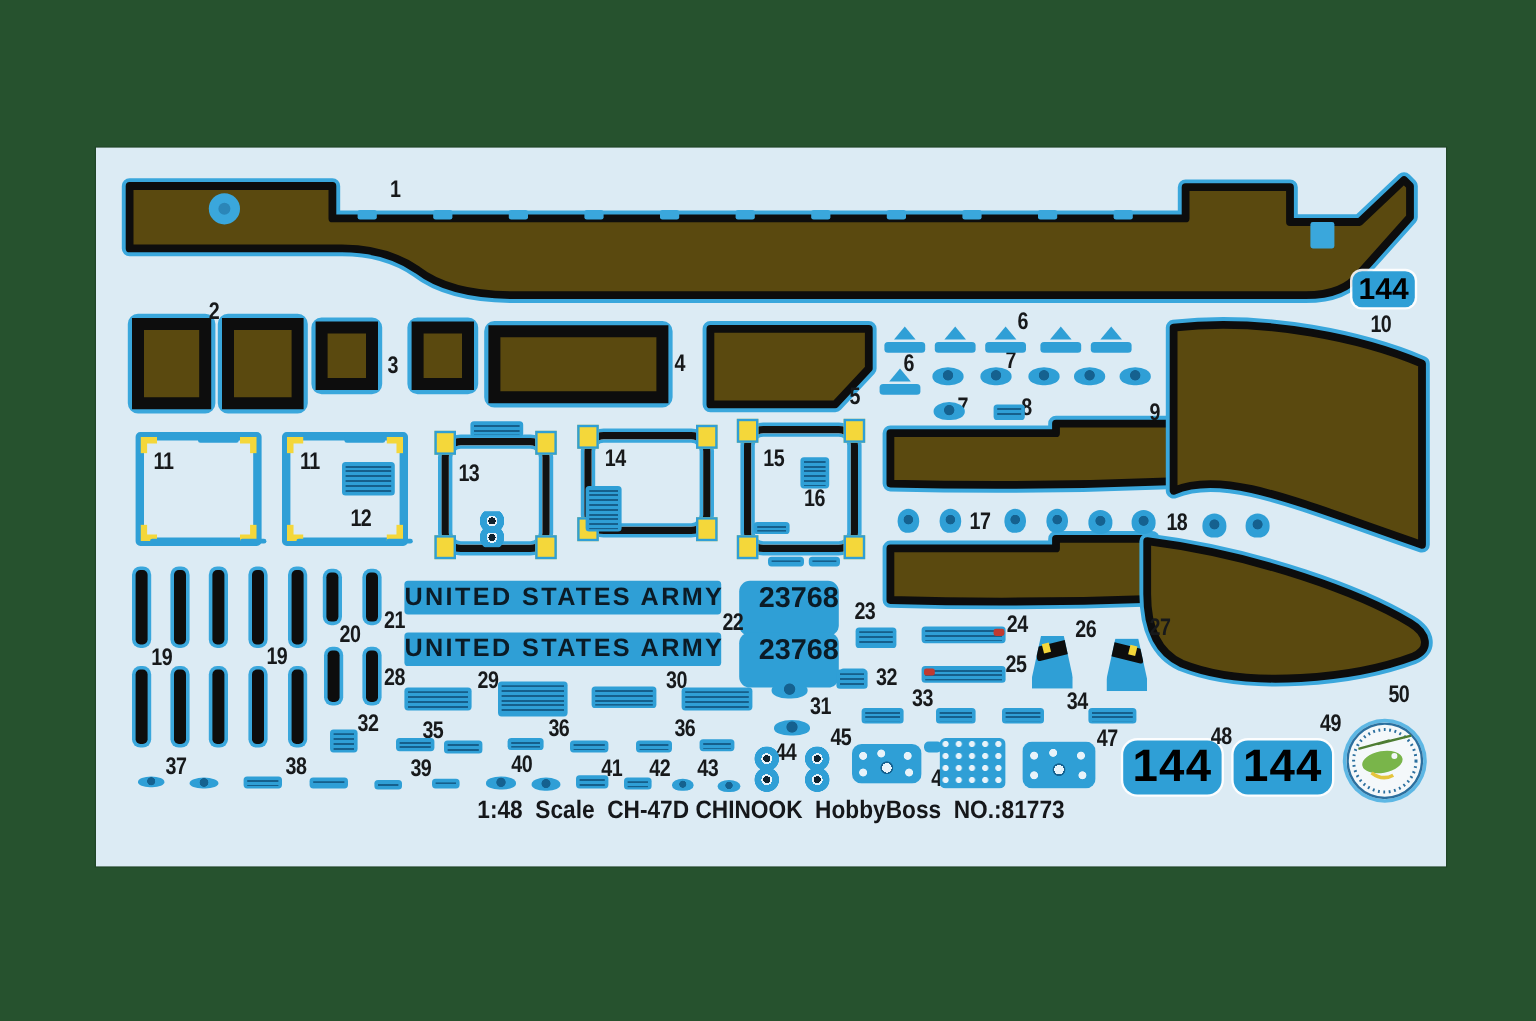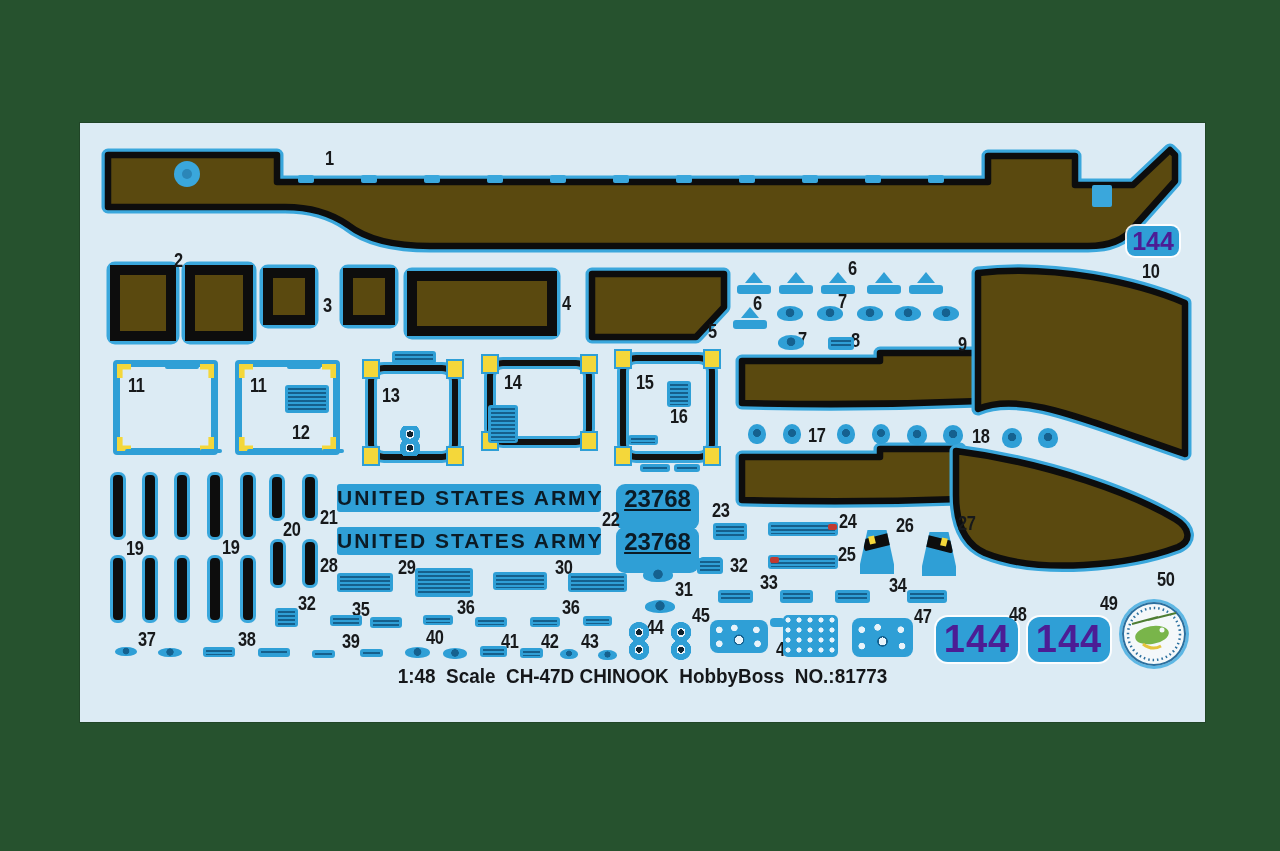--- a/index.html
+++ b/index.html
@@ -66,23 +66,23 @@
           box-shadow:0 0 0 3px #3aa7dc, inset 0 0 0 3px #3aa7dc;}
   .framer .ys{position:absolute;width:14px;height:16px;background:#f4d73a;border:2px solid #2f9fd6;}
   .ys.tl{left:-12px;top:-12px;} .ys.tr{right:-12px;top:-12px;}
   .ys.bl{left:-12px;bottom:-12px;} .ys.br{right:-12px;bottom:-12px;}
 
   
   .usa{position:absolute;width:264px;height:28px;background:#2f9fd6;border-radius:3px;color:#0b1b26;
        font-weight:700;font-size:21px;line-height:28px;text-align:center;letter-spacing:2px;white-space:nowrap;}
   #usa1{left:257px;top:361px;} #usa2{left:257px;top:404px;}
   .serial{position:absolute;width:83px;height:46px;background:#2f9fd6;border-radius:9px;color:#0b1b26;
-       font-weight:700;font-size:24px;line-height:29px;text-align:center;text-decoration:underline;}
+       font-weight:700;font-size:24px;line-height:29px;text-align:right;}
   #serial1{left:536px;top:361px;} #serial2{left:536px;top:404px;}
-  .n144{position:absolute;background:#2f9fd6;color:#4c1d95;font-weight:700;text-align:center;
+  .n144{position:absolute;background:#2f9fd6;color:#000000;font-weight:700;text-align:center;
        box-shadow:0 0 0 2px rgba(255,255,255,.9);}
   #n144top{left:1047px;top:103px;width:52px;height:30px;font-size:25px;line-height:30px;border-radius:8px;}
   #n144a{left:856px;top:494px;width:82px;height:45px;font-size:38px;line-height:45px;border-radius:12px;letter-spacing:1px;}
   #n144b{left:948px;top:494px;width:82px;height:45px;font-size:38px;line-height:45px;border-radius:12px;letter-spacing:1px;}
 
   .badge{position:absolute;left:1042px;top:479px;width:64px;height:64px;border-radius:50%;
         background:#f4f8fa;box-shadow:0 0 0 3px #5db7e4, inset 0 0 0 2px #2b6f9e;}
   .caption{position:absolute;left:0;right:0;top:541px;text-align:center;color:#15171a;
         font-weight:700;font-size:21px;letter-spacing:0;white-space:pre;transform:scaleX(.9);}
 </style>

